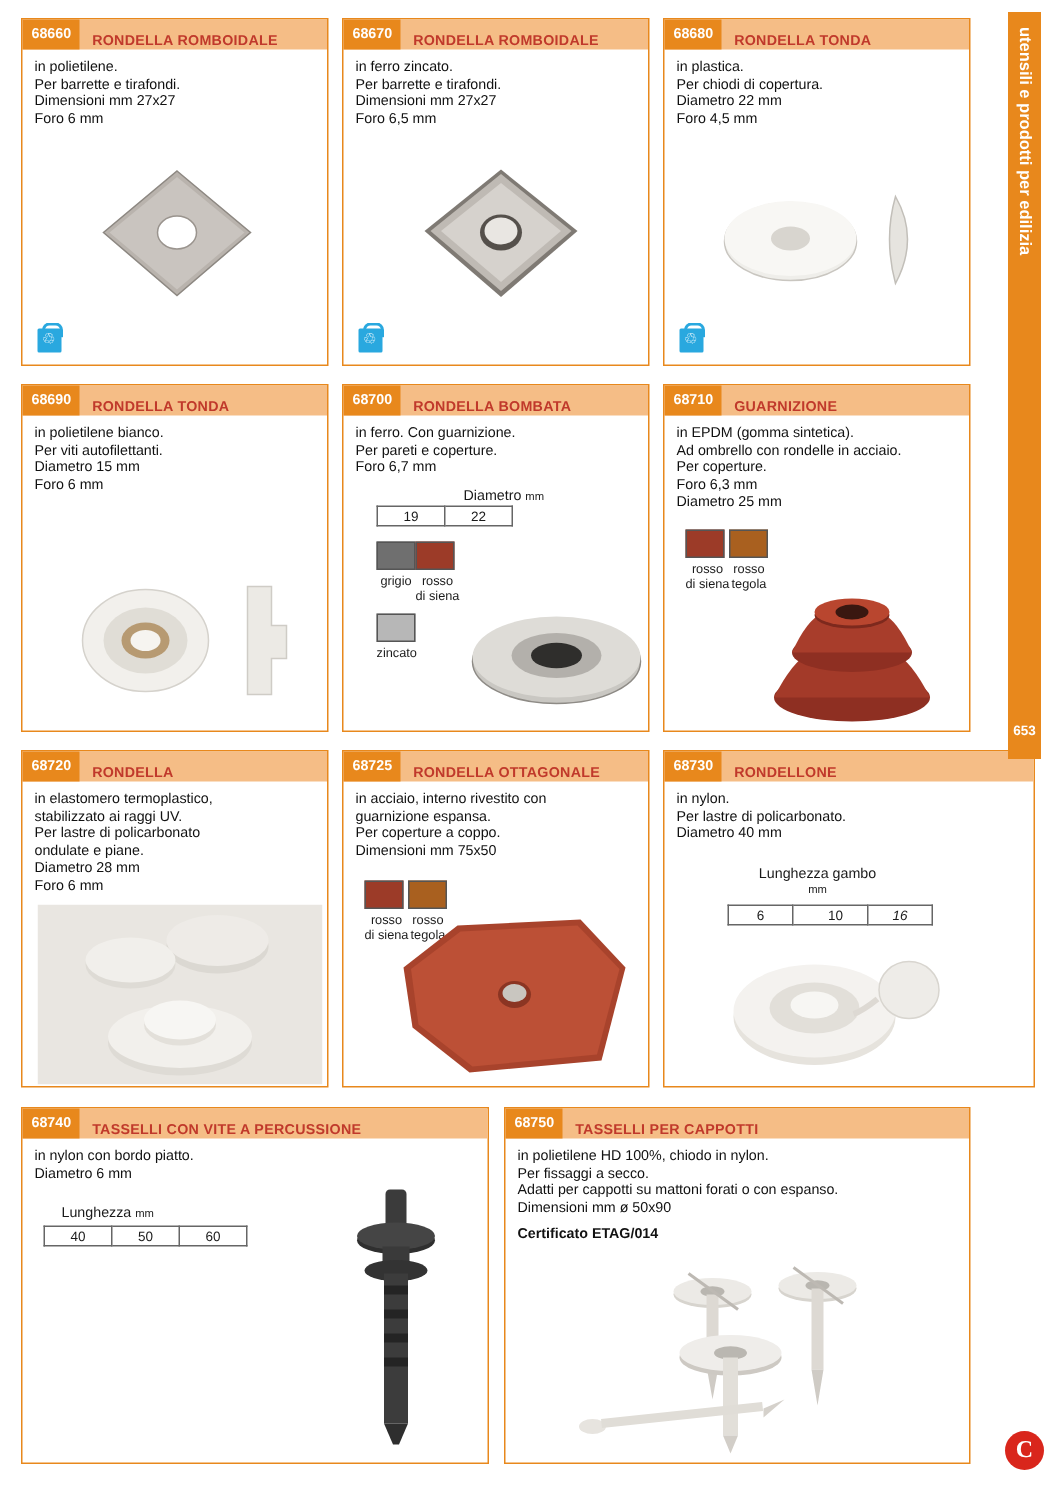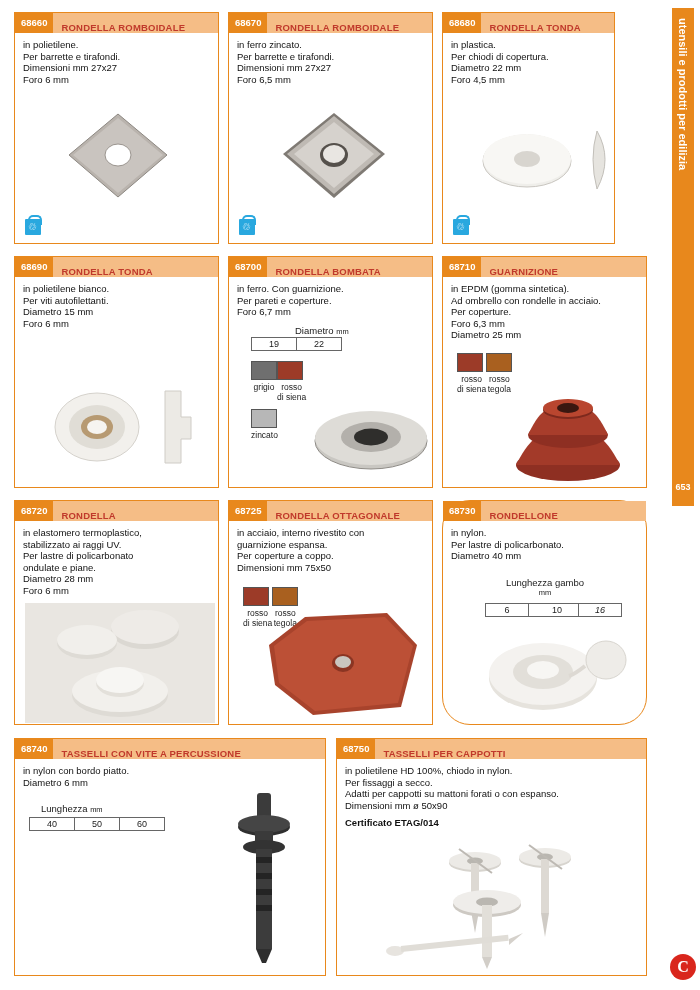--- a/index.html
+++ b/index.html
@@ -198,21 +198,21 @@
       <ellipse cx="57" cy="47" rx="14" ry="12" fill="#55504b"></ellipse>
       <ellipse cx="57" cy="46" rx="11" ry="9" fill="#e9e6e2"></ellipse>
     </svg>
     <div class="recycle" style="left:10px;top:202px;">
       <div class="handle"></div>
         <div class="bag"></div>
         <div class="sym">♲</div>
     </div>
   </div>
 
-  <div class="box" style="left:442px;top:12px;width:173px;height:232px;">
+  <div class="box" style="left:442px;top:12px;width:205px;height:232px;">
     <div class="hdr">
       <span class="code">68680</span>
       <span class="title">RONDELLA TONDA</span>
     </div>
     <div class="desc" style="white-space:pre-line;">in plastica.
 Per chiodi di copertura.
 Diametro 22 mm
 Foro 4,5 mm</div>
     <svg class="art" style="left:26px;top:100px;" width="160" height="90" viewBox="0 0 160 90">
       <ellipse cx="58" cy="48" rx="44" ry="26" fill="#efeeea" stroke="#c9c6c0" stroke-width="1"></ellipse>
@@ -246,21 +246,21 @@
   </div>
 
   <div class="box" style="left:228px;top:256px;width:205px;height:232px;">
     <div class="hdr">
       <span class="code">68700</span>
       <span class="title">RONDELLA BOMBATA</span>
     </div>
     <div class="desc" style="white-space:pre-line;">in ferro. Con guarnizione.
 Per pareti e coperture.
 Foro 6,7 mm</div>
-    <div style="position:absolute;left:22px;top:68px;padding-left:44px;" class="lab">
+    <div style="position:absolute;left:36px;top:68px;padding-left:44px;" class="lab">
       <span>Diametro</span>
       <span class="u">mm</span>
     </div>
     <table class="t" style="position:absolute;left:22px;top:80px;">
       <tbody>
           <tr>
         <td style="width:34px;">19</td>
         <td style="width:34px;">22</td>
       </tr>
     </tbody>
@@ -367,21 +367,21 @@
       </div>
     </div>
     <svg class="art" style="left:36px;top:110px;" width="160" height="112" viewBox="0 0 160 112">
       <polygon points="40,6 122,2 152,34 136,96 48,104 10,74 4,34" fill="#a8432c"></polygon>
       <polygon points="42,10 120,6 148,35 133,92 50,100 14,72 9,35" fill="#bc5036"></polygon>
       <ellipse cx="78" cy="52" rx="11" ry="9" fill="#8b3523"></ellipse>
       <ellipse cx="78" cy="51" rx="8" ry="6" fill="#c9c6c0"></ellipse>
     </svg>
   </div>
 
-  <div class="box" style="left:442px;top:500px;width:205px;height:225px;border-radius:28px;">
+  <div class="box" style="left:442px;top:500px;width:248px;height:225px;">
     <div class="hdr">
       <span class="code">68730</span>
       <span class="title">RONDELLONE</span>
     </div>
     <div class="desc" style="white-space:pre-line;">in nylon.
 Per lastre di policarbonato.
 Diametro 40 mm</div>
     <div style="position:absolute;left:42px;top:76px;text-align:center;width:120px;" class="lab">
       <div>Lunghezza gambo</div>
       <div class="u">mm</div>

